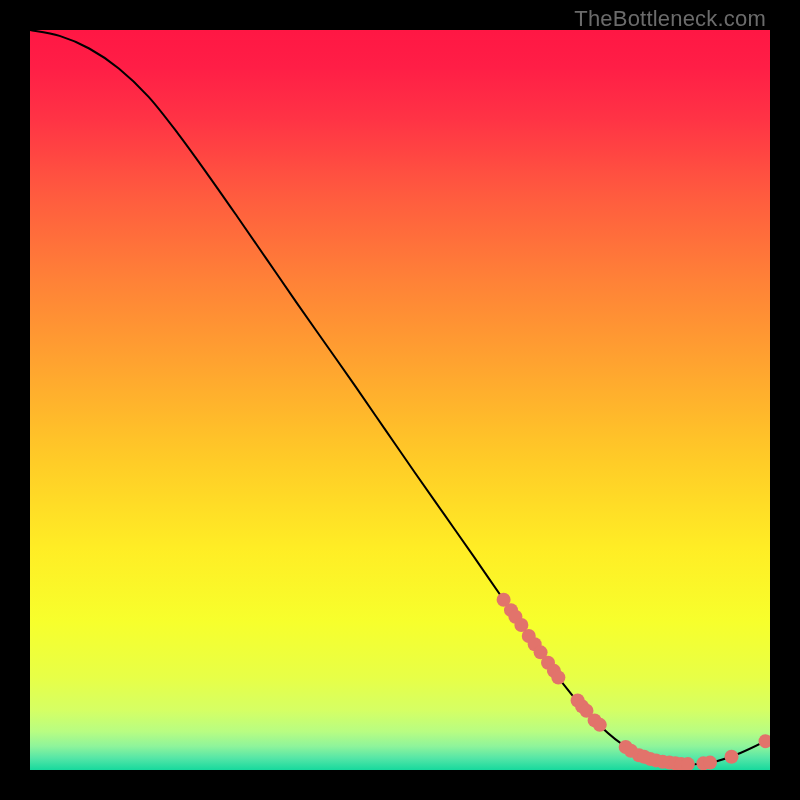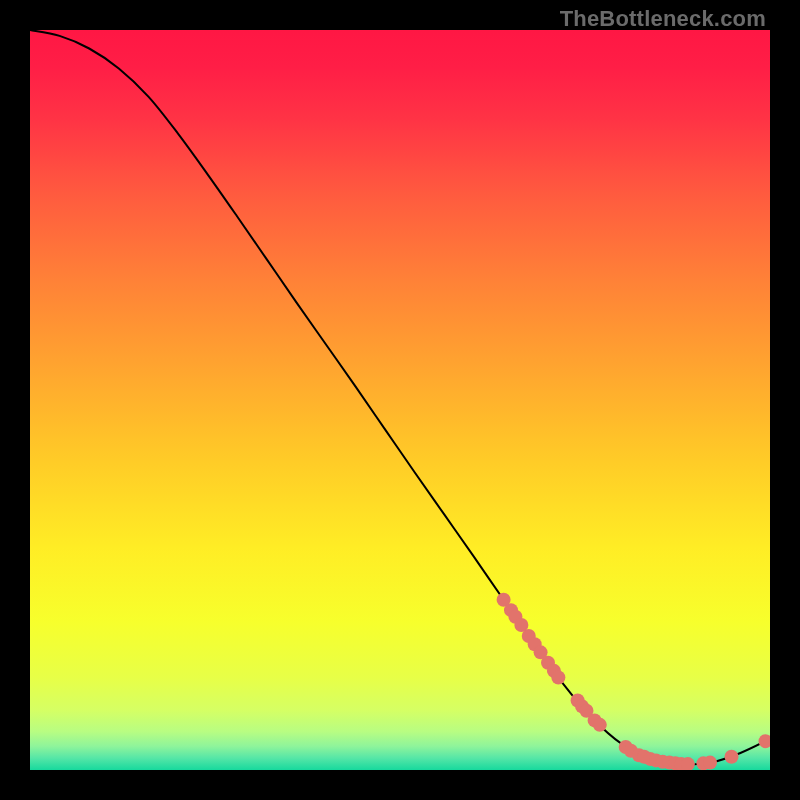--- a/index.html
+++ b/index.html
@@ -24,21 +24,21 @@
     width: 740px;
     height: 740px;
   }
   .watermark {
     position: absolute;
     top: 6px;
     right: 34px;
     color: #6b6b6b;
     font-size: 22px;
     z-index: 10;
-    font-weight: 700;
+    font-weight: 400;
     letter-spacing: 0.2px;
   }
 </style>
 </head>
 <body>
 
 <div class="frame">
   <div class="watermark">TheBottleneck.com</div>
   <svg class="plot" viewBox="0 0 740 740" preserveAspectRatio="none">
     <defs>

